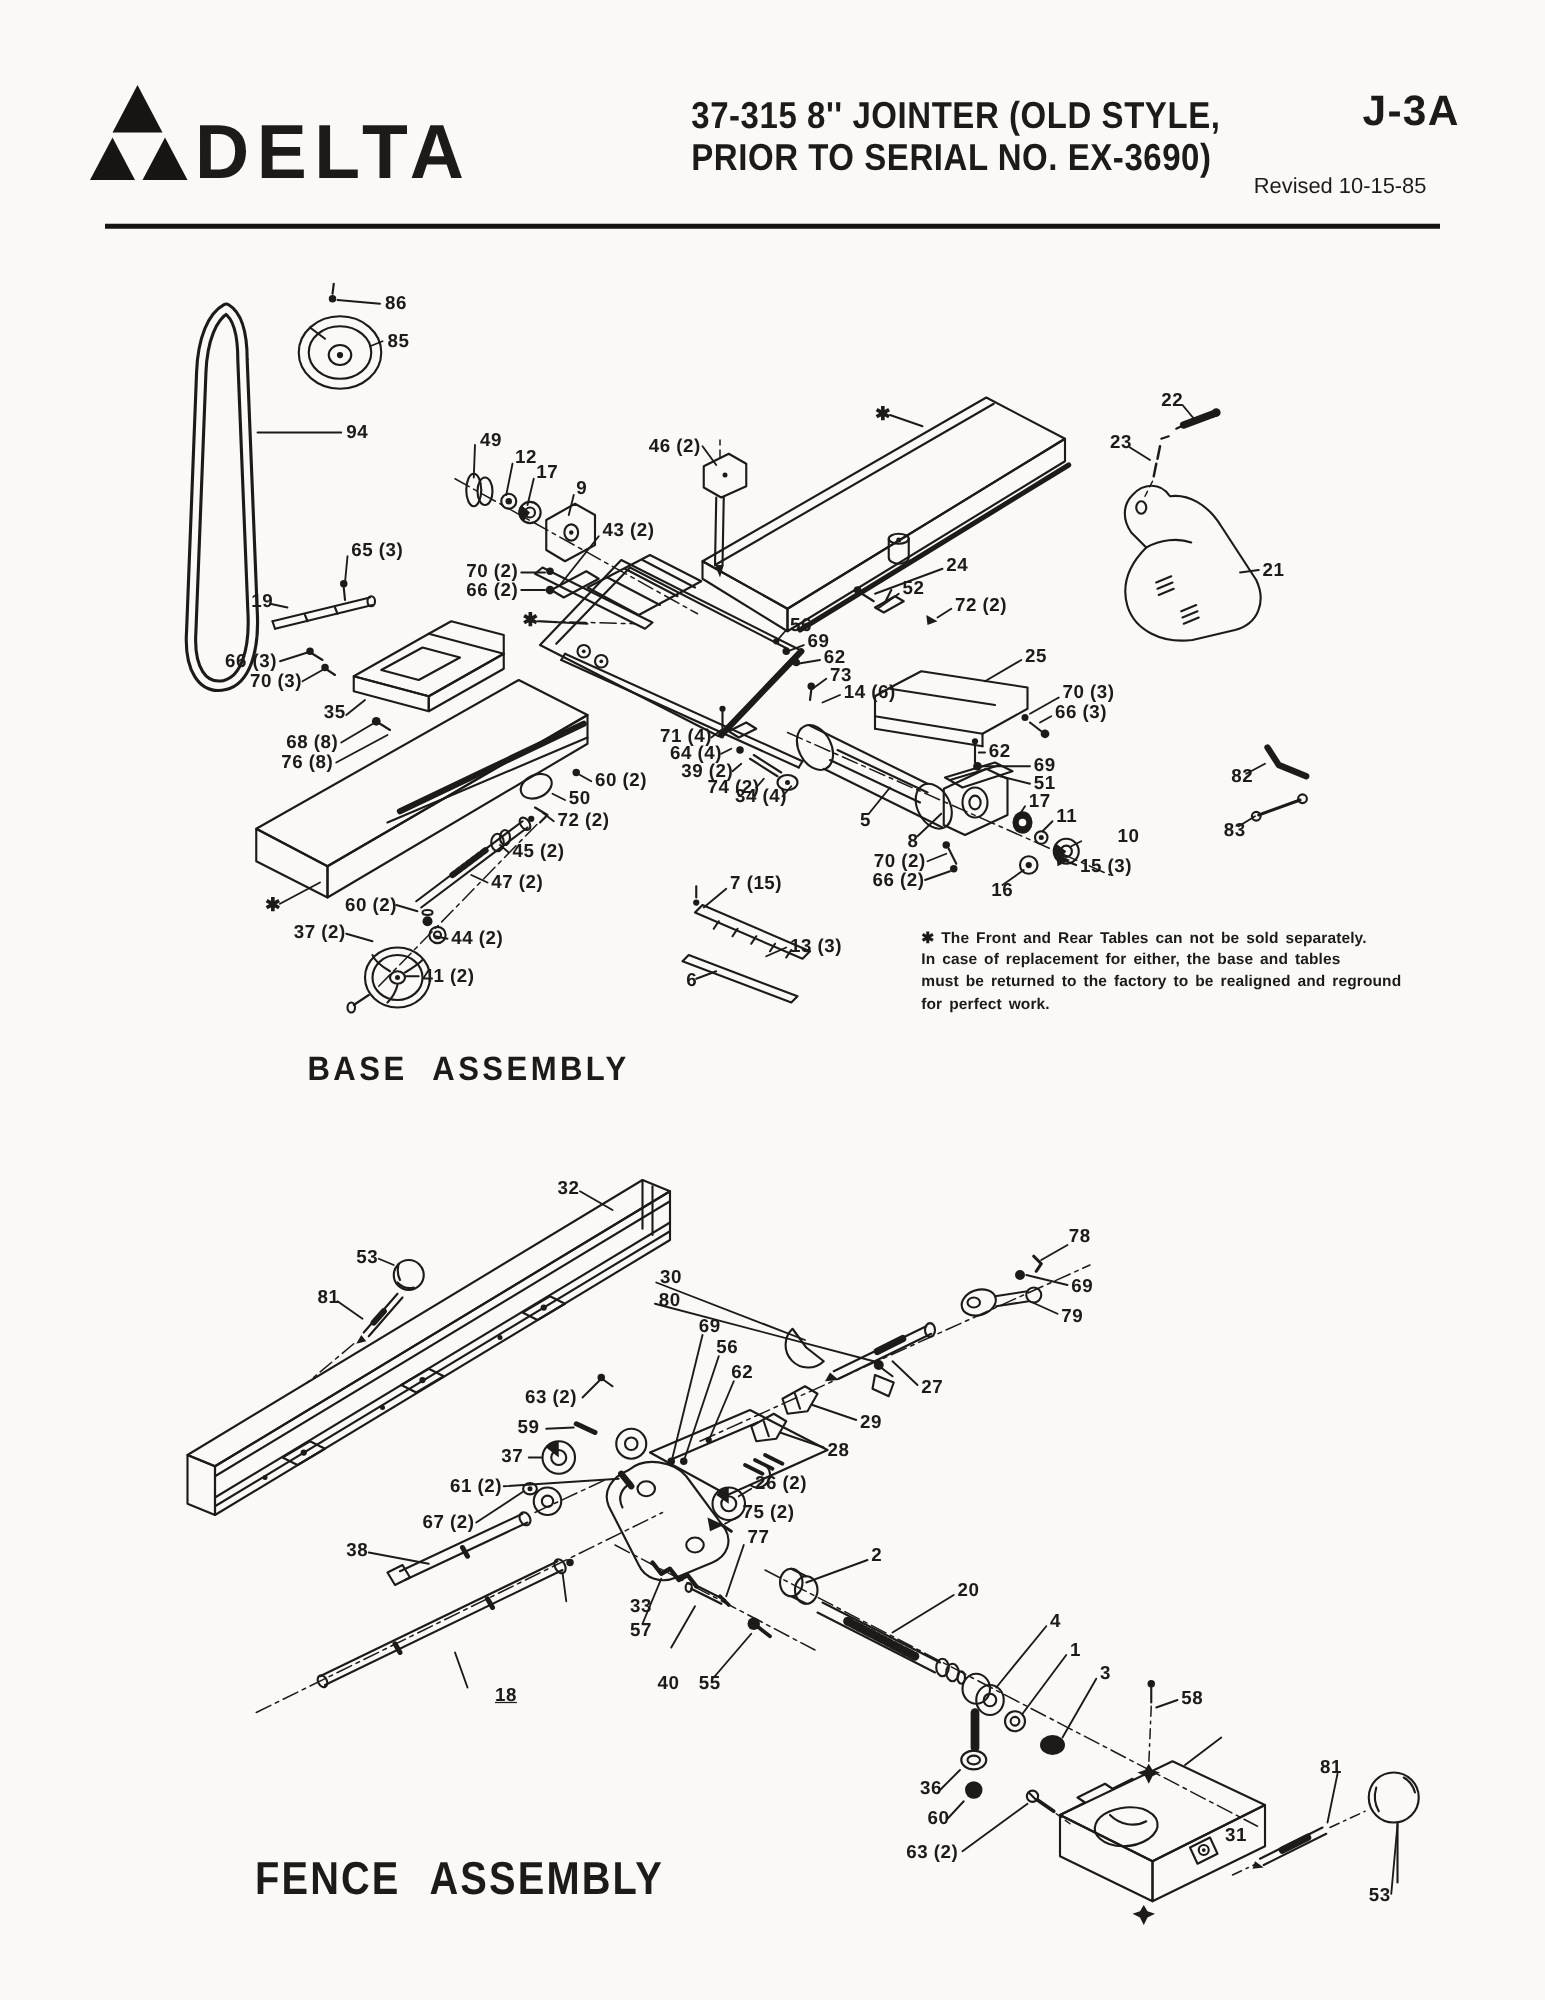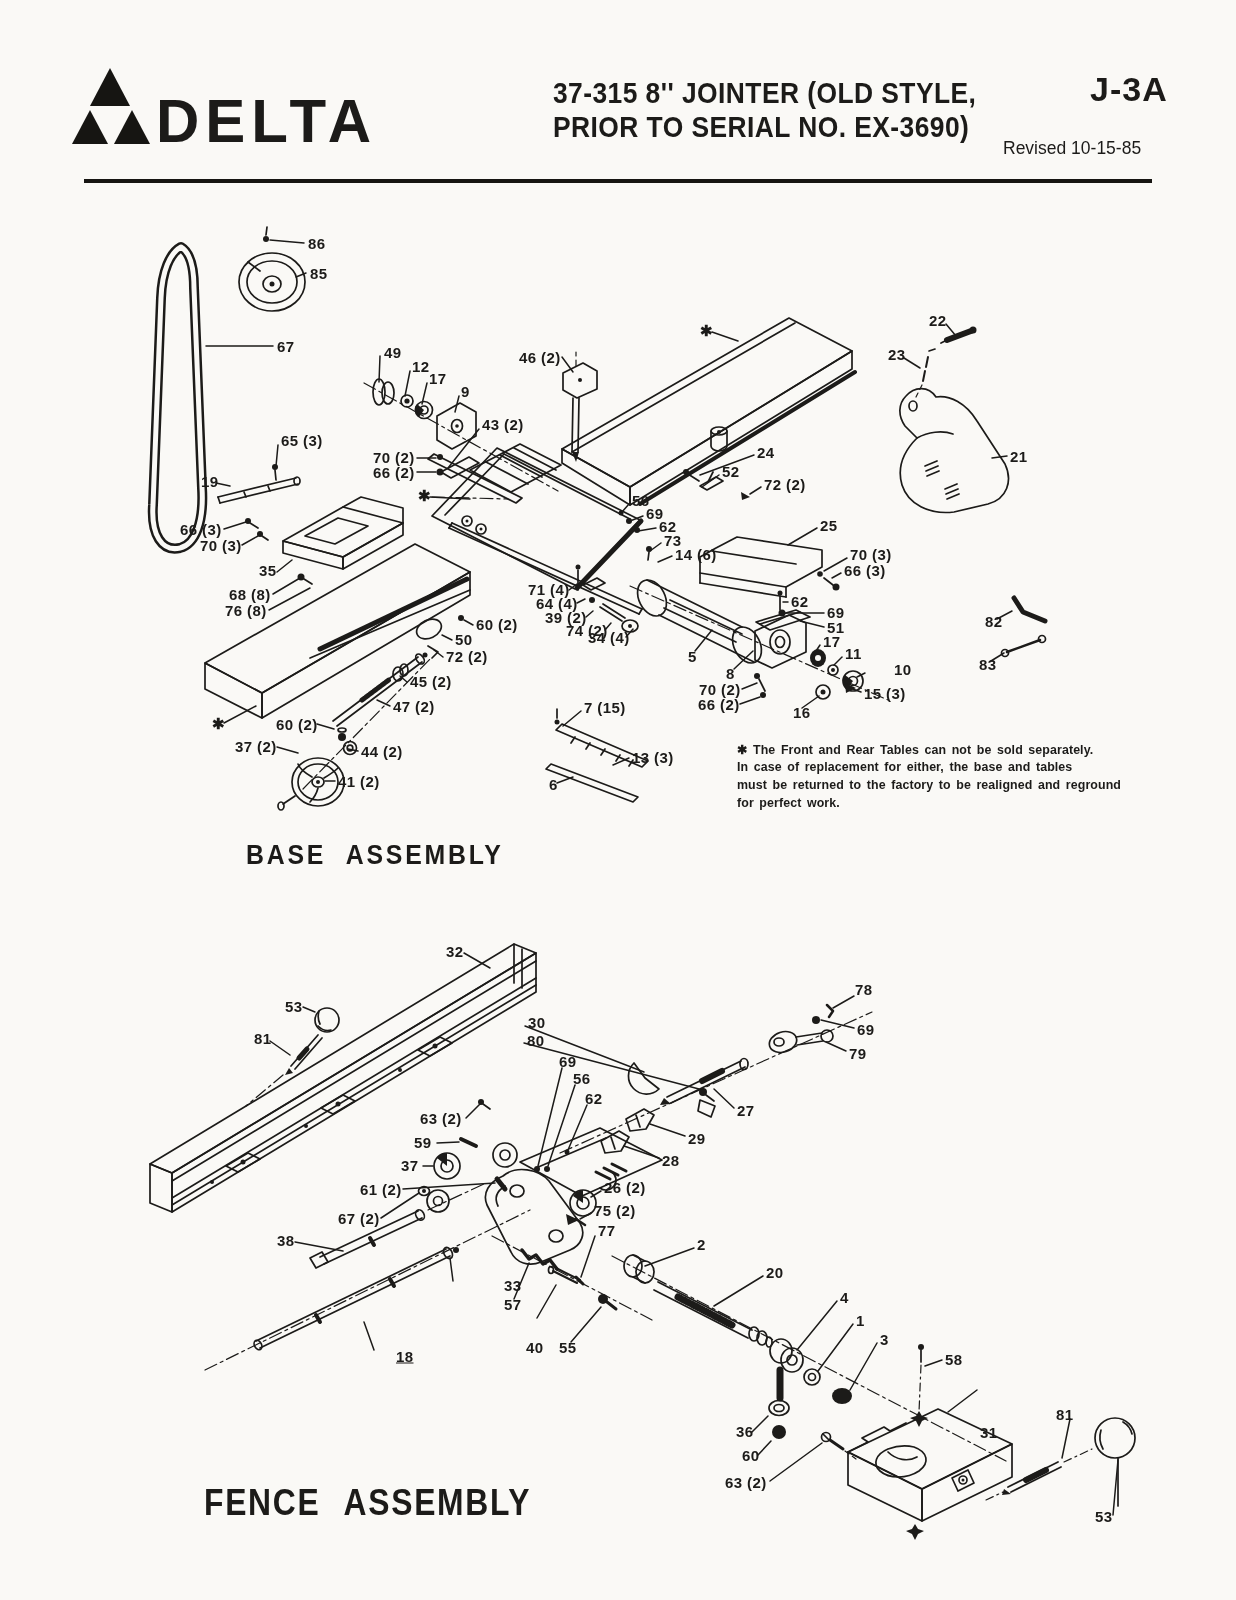--- a/index.html
+++ b/index.html
@@ -546,21 +546,21 @@
         <line x1="752" y1="1432" x2="768" y2="1416"></line>
         <line x1="758" y1="1455" x2="771" y2="1441"></line>
         <line x1="770" y1="1481" x2="822" y2="1443"></line>
       </g>
 </g>
 </svg>
 
 <div id="labels">
     <div class="part-label" style="left: 308px; top: 243px;">86</div>
     <div class="part-label" style="left: 310px; top: 273px;">85</div>
-    <div class="part-label" style="left: 277px; top: 346px;">67</div>
+    <div class="part-label" style="left: 277px; top: 346px;">94</div>
     <div class="part-label" style="left: 384px; top: 352px;">49</div>
     <div class="part-label" style="left: 412px; top: 366px;">12</div>
     <div class="part-label" style="left: 429px; top: 378px;">17</div>
     <div class="part-label" style="left: 461px; top: 391px;">9</div>
     <div class="part-label" style="left: 519px; top: 357px;">46 (2)</div>
     <div class="part-label" style="left: 482px; top: 424px;">43 (2)</div>
     <div class="part-label" style="left: 281px; top: 440px;">65 (3)</div>
     <div class="part-label" style="left: 201px; top: 481px;">19</div>
     <div class="part-label" style="left: 373px; top: 457px;">70 (2)</div>
     <div class="part-label" style="left: 373px; top: 472px;">66 (2)</div>
@@ -644,19 +644,19 @@
     <div class="part-label" style="left: 737px; top: 1110px;">27</div>
     <div class="part-label" style="left: 855px; top: 989px;">78</div>
     <div class="part-label" style="left: 857px; top: 1029px;">69</div>
     <div class="part-label" style="left: 849px; top: 1053px;">79</div>
     <div class="part-label" style="left: 697px; top: 1244px;">2</div>
     <div class="part-label" style="left: 766px; top: 1272px;">20</div>
     <div class="part-label" style="left: 840px; top: 1297px;">4</div>
     <div class="part-label" style="left: 856px; top: 1320px;">1</div>
     <div class="part-label" style="left: 880px; top: 1339px;">3</div>
     <div class="part-label" style="left: 945px; top: 1359px;">58</div>
-    <div class="part-label" style="left: 980px; top: 1432px; text-align: right;">31</div>
+    <div class="part-label" style="left: 980px; top: 1468px; text-align: right;">31</div>
     <div class="part-label" style="left: 1056px; top: 1414px;">81</div>
     <div class="part-label" style="left: 1095px; top: 1516px;">53</div>
     <div class="part-label" style="left: 736px; top: 1431px;">36</div>
     <div class="part-label" style="left: 742px; top: 1455px;">60</div>
     <div class="part-label" style="left: 725px; top: 1482px;">63 (2)</div>
   </div>
 
 </body></html>

